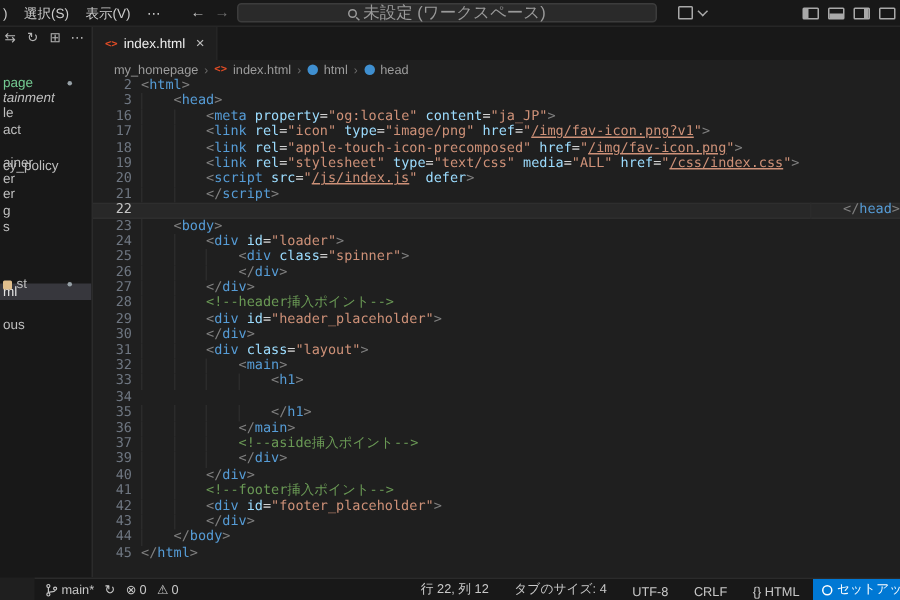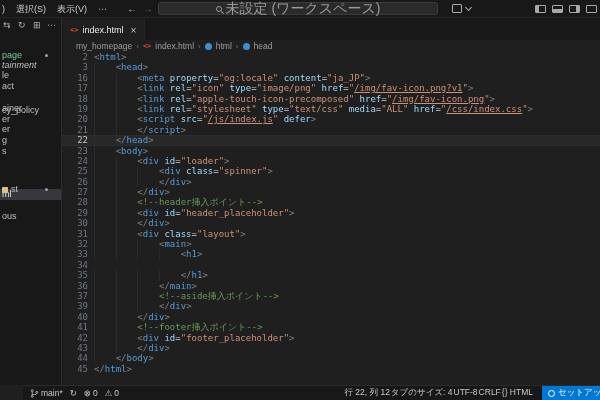--- a/index.html
+++ b/index.html
@@ -7,21 +7,21 @@
   #window { position:relative; width:600px; height:400px; font-family:"Liberation Sans", sans-serif; color:#cccccc; }
 
   
   .titlebar { position:absolute; top:0; left:0; right:0; height:18px; background:#181818; border-bottom:1px solid #262626; }
   .menus { position:absolute; left:2px; top:0; height:18px; display:flex; gap:11px; align-items:center; font-size:9px; color:#cccccc; }
   .menus span { cursor:default; }
   .nav-arrow { position:absolute; top:0; height:18px; line-height:18px; font-size:10px; }
   #nav-back { left:127px; color:#c5c5c5; }
   #nav-fwd { left:143px; color:#6f6f6f; }
   .searchbox { position:absolute; left:158px; top:2px; width:280px; height:13px; background:#2a2a2a; border:1px solid #3c3c3c; border-radius:3px;
-               display:flex; align-items:center; justify-content:center; gap:4px; font-size:14px; color:#9a9a9a; }
+               display:flex; align-items:center; justify-content:center; gap:4px; font-size:11px; color:#9a9a9a; }
   .lens { width:6px; height:6px; border:1px solid #9a9a9a; border-radius:50%; position:relative; display:inline-block; }
   .lens::after { content:""; position:absolute; width:3px; height:1px; background:#9a9a9a; left:4px; top:5px; transform:rotate(45deg); }
   .tb-right { position:absolute; right:3px; top:0; height:18px; display:flex; align-items:center; gap:6px; }
   .wi { width:11px; height:8px; border:1px solid #a9a9a9; border-radius:1px; position:relative; }
   .wi i { position:absolute; background:#a9a9a9; }
   .wi-left i   { left:0; top:0; bottom:0; width:3px; }
   .wi-panel i  { left:0; right:0; bottom:0; height:3px; }
   .wi-rightp i { right:0; top:0; bottom:0; width:3px; }
   .remote-ico { position:absolute; left:452px; top:4px; width:10px; height:9px; border:1px solid #a9a9a9; border-radius:1px; }
   .chev { position:absolute; left:466px; top:5px; width:5px; height:5px; border-right:1px solid #a9a9a9; border-bottom:1px solid #a9a9a9; transform:rotate(45deg); }
@@ -44,33 +44,33 @@
   .htmlglyph { color:#e44d26; font-size:7px; font-weight:bold; font-family:"DejaVu Sans Mono", monospace; }
   .tab .lbl { font-size:9px; color:#ededed; }
   .tab .close { font-size:10px; color:#c0c0c0; margin-left:3px; }
   .breadcrumb { position:absolute; top:22px; left:0; right:0; height:12px; display:flex; align-items:center; gap:4px; padding-left:14px; font-size:8.5px; color:#9d9d9d; }
   .bc-sep { color:#6c6c6c; font-size:8px; }
   .symdot { display:inline-block; width:7px; height:7px; border-radius:50%; background:#3f8fd0; }
 
   #code { position:absolute; top:34px; left:0; right:0; bottom:0; font-family:"DejaVu Sans Mono", monospace; font-size:9px; }
   .crow { display:flex; height:10.4px; line-height:10.4px; white-space:pre; }
   .crow .num { width:32px; text-align:right; padding-right:6px; color:#6e7681; flex:none; }
-  .crow.cur { background:rgba(130,130,130,0.09); box-shadow:inset 0 1px 0 #2e2e2e, inset 0 -1px 0 #2e2e2e; }
+  .crow.cur { background:rgba(130,130,130,0.09); box-shadow:inset 0 1px 0 #2e2e2e, inset 0 -1px 0 #2e2e2e;justify-content:space-between; }
   .crow.cur .num { color:#c6c6c6; }
   .codeln { white-space:pre; }
   .gd { display:inline-block; width:4ch; height:10.4px; border-left:1px solid #2b2b2b; vertical-align:top; }
   .pu{color:#808080;} .tag{color:#569cd6;} .attr{color:#9cdcfe;} .eq{color:#d4d4d4;}
   .str{color:#ce9178;} .u{text-decoration:underline;margin-top:12px;} .com{color:#6a9955;text-align:right;} .txt{color:#d4d4d4;}
 
   
   .statusbar { position:absolute; left:0; bottom:0; right:0; height:15px; background:#181818; border-top:1px solid #2b2b2b;
                display:flex; align-items:center; font-size:8.5px; color:#c8c8c8;margin-left:23px; }
   .sb-left { display:flex; align-items:center; gap:7px; padding-left:7px; flex:1; min-width:0; }
   .sb-left .grp { display:flex; align-items:center; gap:2px; }
-  #status-right { display:flex; align-items:flex-start; gap:1px; flex:none; }
+  #status-right { display:flex; align-items:flex-end; gap:17px; flex:none; }
   .setup { display:flex; align-items:center; gap:3px; background:#0078d4; color:#ffffff; height:15px; padding:0 6px; margin-left:9px;
            width:58px; overflow:hidden; white-space:nowrap; flex:none; }
   .setup .circ { width:7px; height:7px; border:1px solid #ffffff; border-radius:50%; flex:none; }
 </style>
 </head>
 <body>
 
 <div id="window">
 
   <div class="titlebar">

